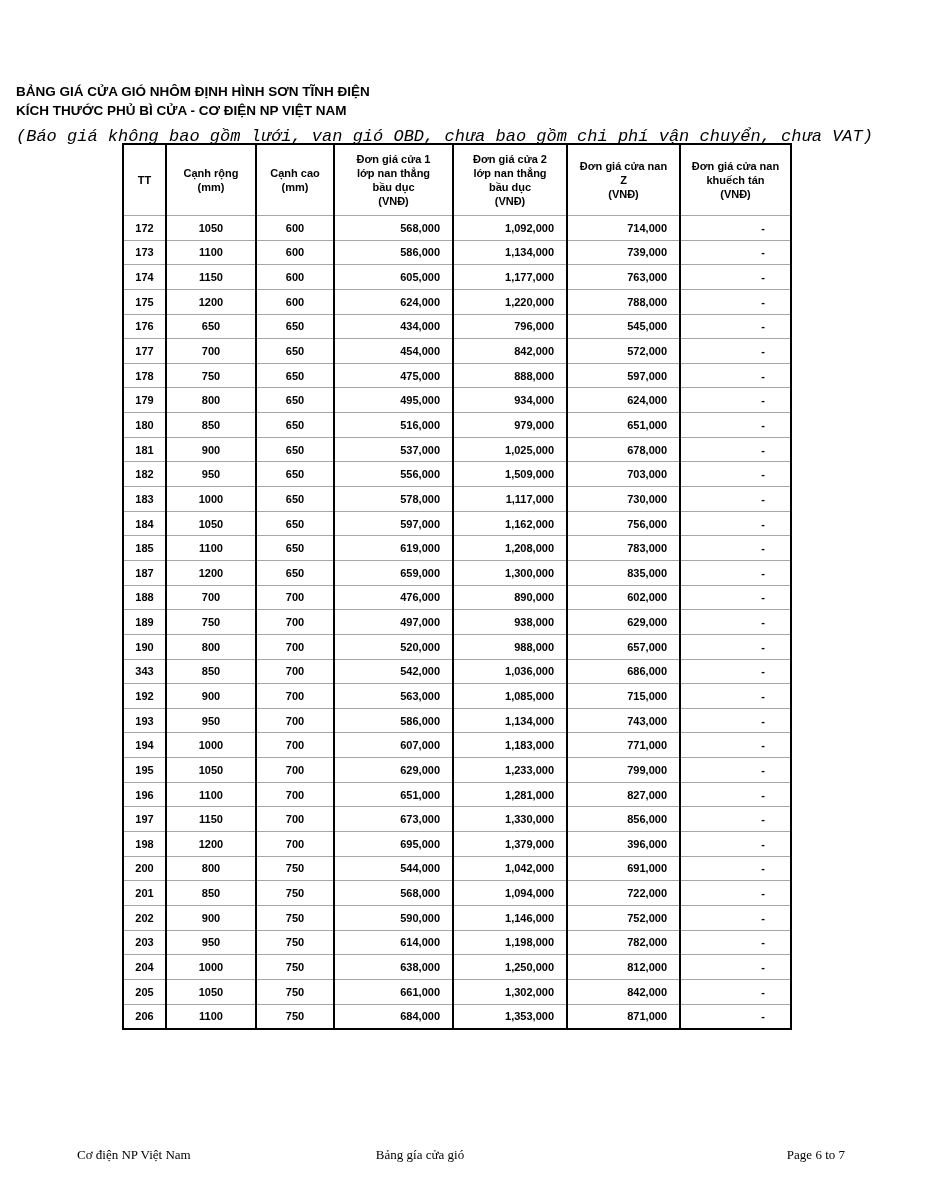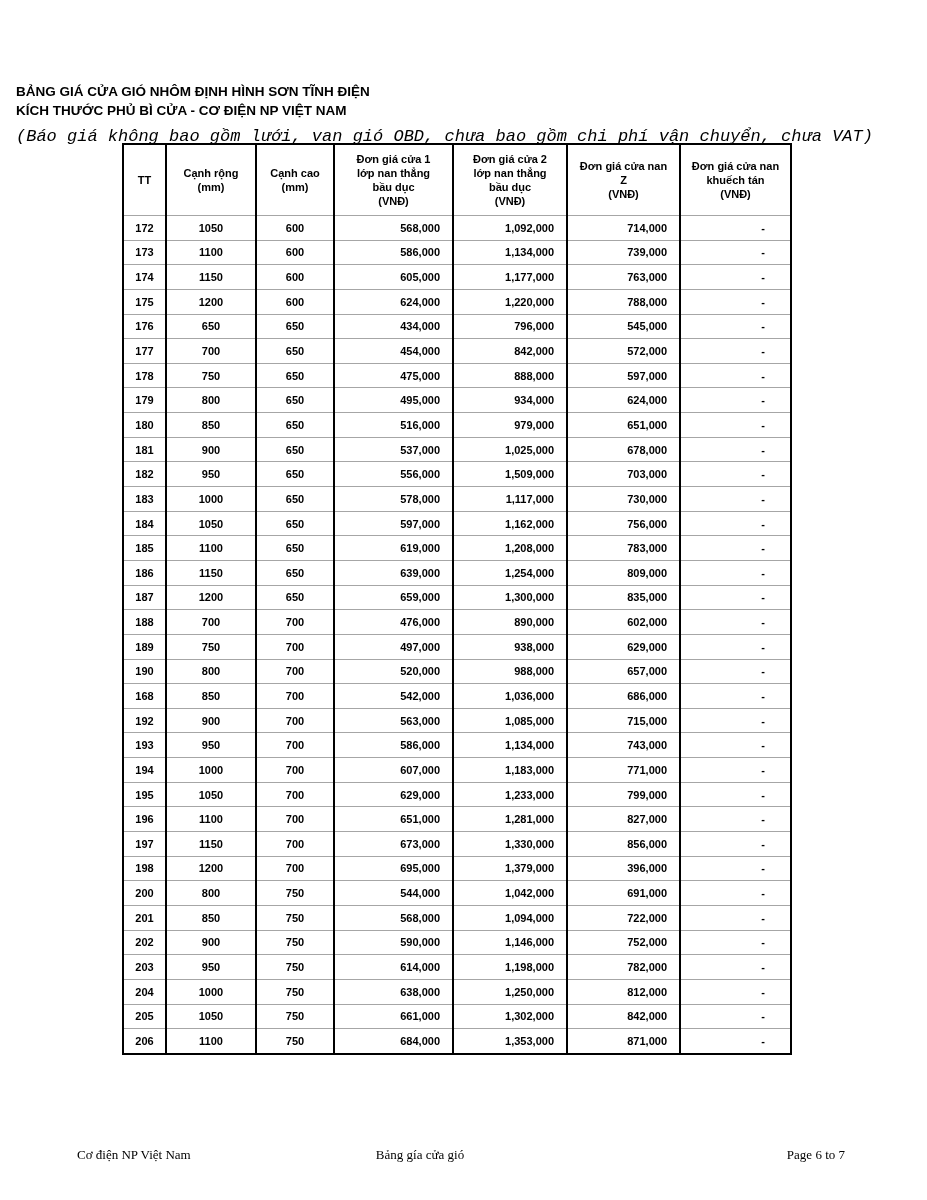--- a/index.html
+++ b/index.html
@@ -240,29 +240,20 @@
       <tr>
         <td class="c0">185</td>
         <td class="c1">1100</td>
         <td class="c2">650</td>
         <td class="c3">619,000</td>
         <td class="c4">1,208,000</td>
         <td class="c5">783,000</td>
         <td class="c6">-</td>
       </tr>
       <tr>
-        <td class="c0">186</td>
-        <td class="c1">1150</td>
-        <td class="c2">650</td>
-        <td class="c3">639,000</td>
-        <td class="c4">1,254,000</td>
-        <td class="c5">809,000</td>
-        <td class="c6">-</td>
-      </tr>
-      <tr>
         <td class="c0">187</td>
         <td class="c1">1200</td>
         <td class="c2">650</td>
         <td class="c3">659,000</td>
         <td class="c4">1,300,000</td>
         <td class="c5">835,000</td>
         <td class="c6">-</td>
       </tr>
       <tr>
         <td class="c0">188</td>
@@ -285,21 +276,21 @@
       <tr>
         <td class="c0">190</td>
         <td class="c1">800</td>
         <td class="c2">700</td>
         <td class="c3">520,000</td>
         <td class="c4">988,000</td>
         <td class="c5">657,000</td>
         <td class="c6">-</td>
       </tr>
       <tr>
-        <td class="c0">168</td>
+        <td class="c0">343</td>
         <td class="c1">850</td>
         <td class="c2">700</td>
         <td class="c3">542,000</td>
         <td class="c4">1,036,000</td>
         <td class="c5">686,000</td>
         <td class="c6">-</td>
       </tr>
       <tr>
         <td class="c0">192</td>
         <td class="c1">900</td>

